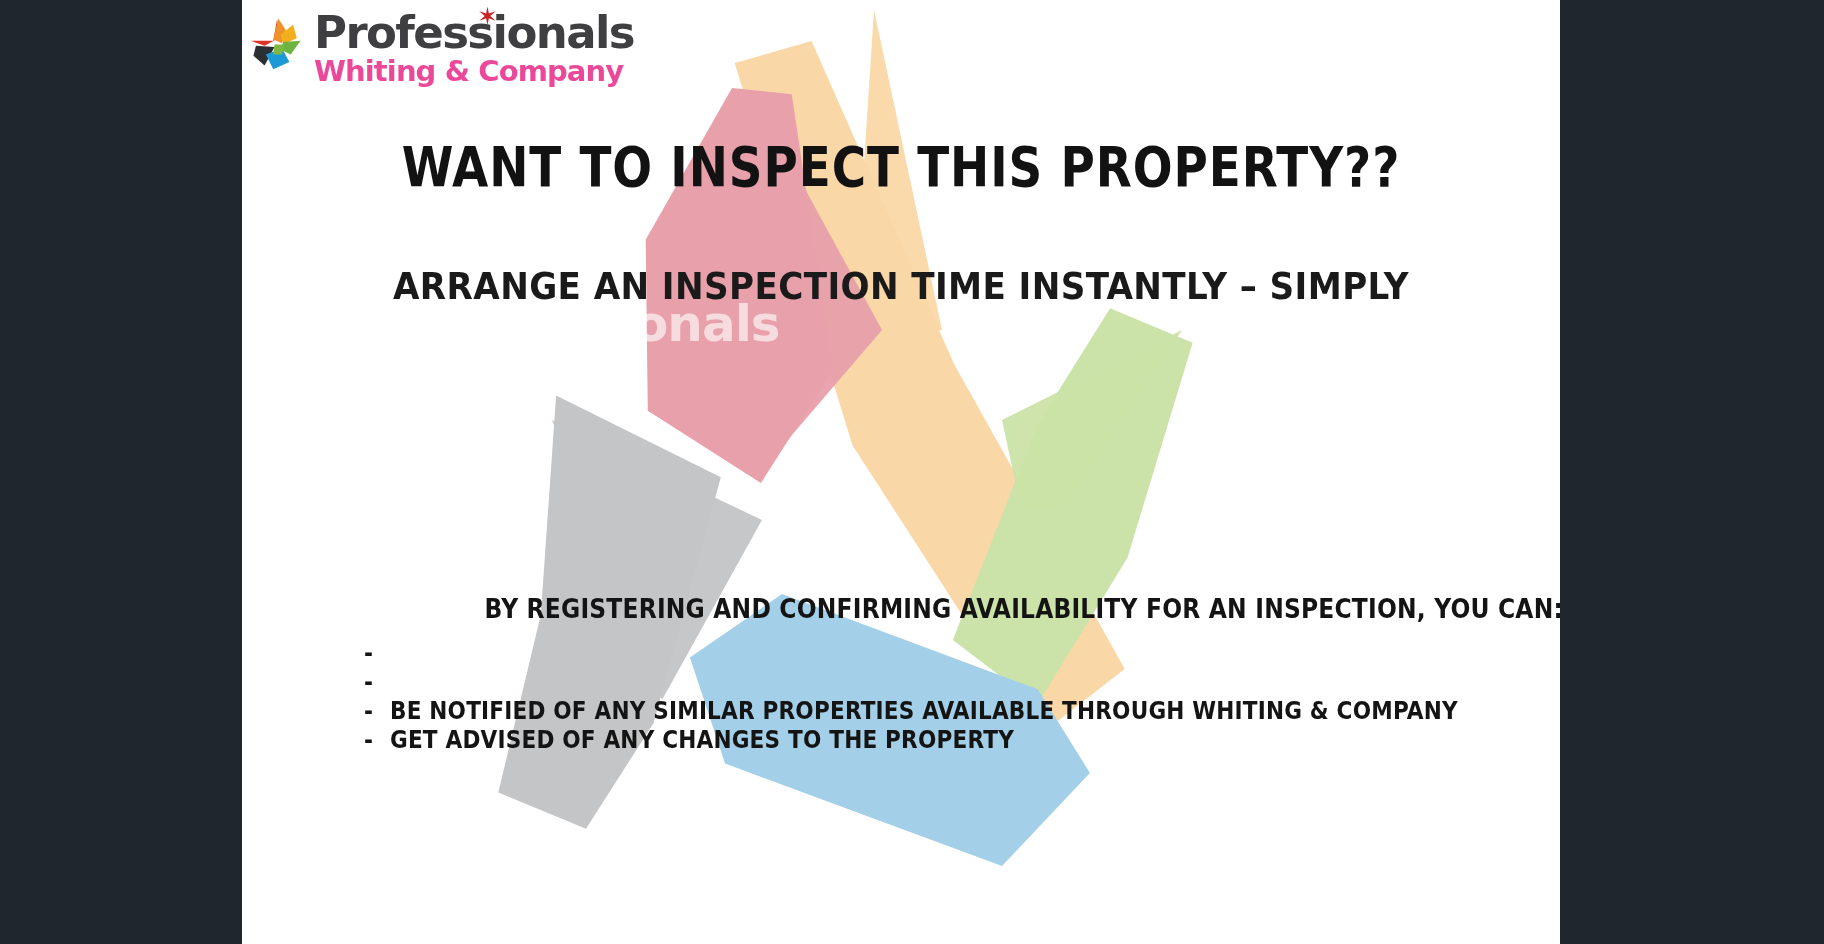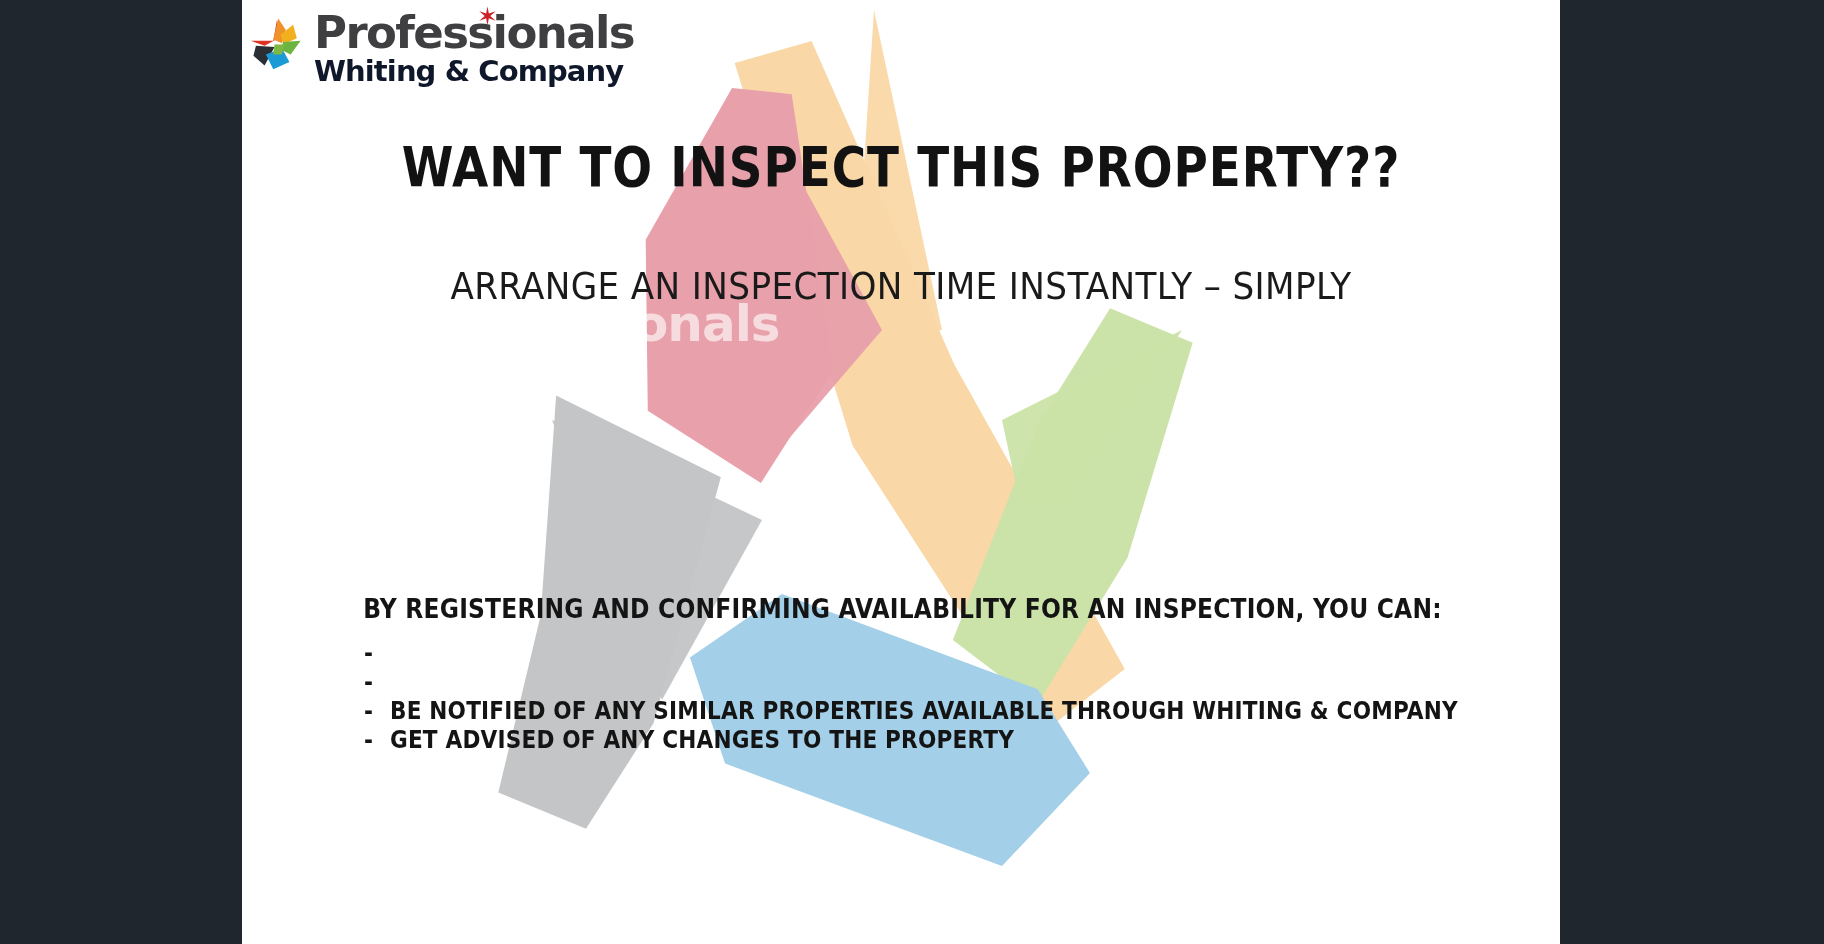--- a/index.html
+++ b/index.html
@@ -117,21 +117,21 @@
     left: 163px;
     top: -6px;
     color: #cc2027;
     font-size: 25px;
     line-height: 1;
   }
   #logo-line2 {
     font-family: "DejaVu Sans", sans-serif;
     font-weight: bold;
     font-size: 29px;
-    color: #0f172a;
+    color: #ec4899;
     letter-spacing: -0.9px;
     margin-top: 2px;
     white-space: nowrap;
   }
 
   
   #headline {
     position: absolute;
     left: 0;
     top: 134px;
@@ -147,35 +147,35 @@
   }
 
   
   #lead {
     position: absolute;
     left: 70px;
     top: 262px;
     width: 1178px;
     text-align: center;
     font-family: "DejaVu Sans Condensed", "Liberation Sans Narrow", "Liberation Sans", sans-serif;
-    font-weight: normal;
+    font-weight: bold;
     font-size: 38px;
     line-height: 48px;
     letter-spacing: 0.4px;
     color: #1a1a1a;
   }
   #lead .ln { display: block; }
 
   
   #list-intro {
     position: absolute;
     left: 0;
     top: 594px;
     width: 1321px;
-    text-align: center;
+    text-align: right;
     font-family: "DejaVu Sans Condensed", "Liberation Sans Narrow", "Liberation Sans", sans-serif;
     font-weight: bold;
     font-size: 26px;
     letter-spacing: 0.2px;
     color: #141414;
     white-space: nowrap;
   }
 
   
   #bullets {

